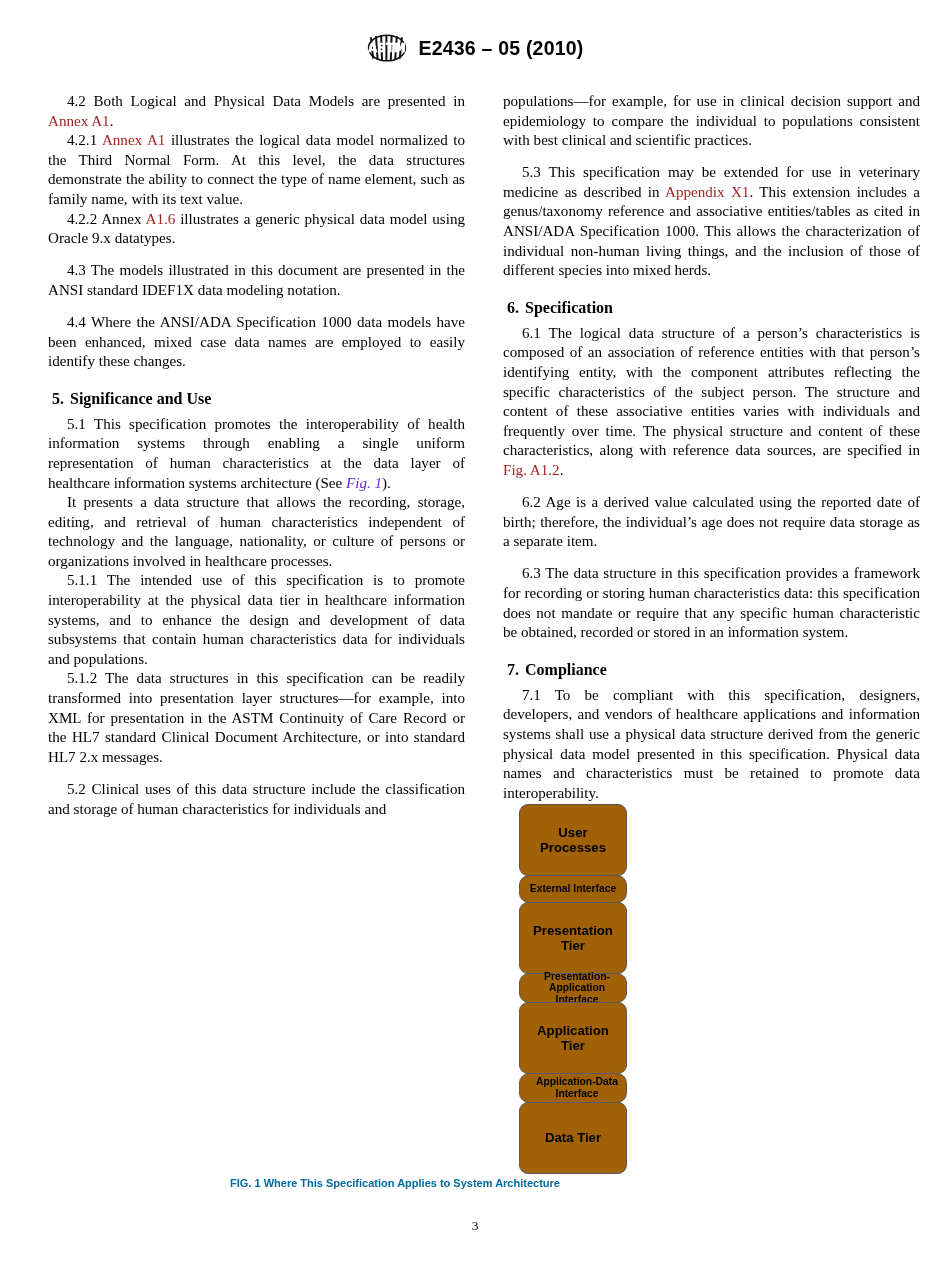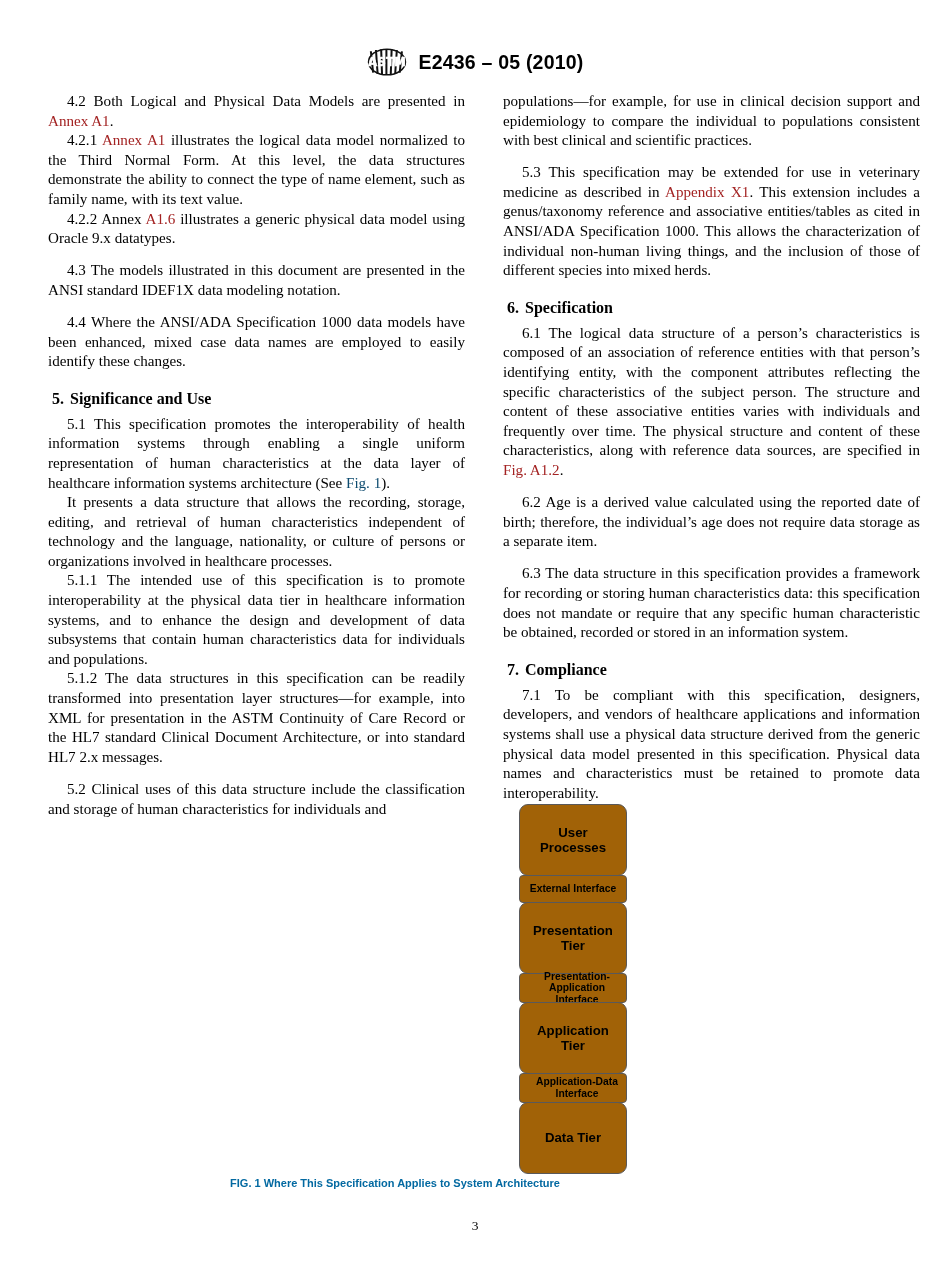--- a/index.html
+++ b/index.html
@@ -12,21 +12,21 @@
     height: 1272px;
     position: relative;
     font-family: "Liberation Serif", "DejaVu Serif", serif;
     color: #000;
     overflow: hidden;
   }
 
   
   .page-header {
     position: absolute;
-    top: 48px;
+    top: 34px;
     left: 0;
     width: 950px;
     display: flex;
     align-items: center;
     justify-content: center;
     gap: 12px;
   }
   .astm-logo {
     width: 40px;
     height: 28px;
@@ -110,21 +110,21 @@
     line-height: 1.16;
     position: relative;
   }
   .tier-big {
     height: 72px;
     font-size: 13.2px;
     margin-bottom: -1px;
   }
   .tier-iface {
     height: 28px;
-    border-radius: 4px;
+    border-radius: 10px;
     font-size: 10.3px;
     margin-bottom: -1px;
     line-height: 1.12;
     justify-content: center;
   }
   .tier-iface.two-line { height: 30px; padding-left: 8px; }
 
   .fig-caption {
     position: absolute;
     left: 0;
@@ -168,21 +168,21 @@
 </div>
 
 <div class="columns">
   <div class="col" id="left-col">
       <p class="para indent">4.2  Both Logical and Physical Data Models are presented in <span class="lnk" style="color: rgb(163, 34, 34);">Annex A1</span>.</p>
       <p class="para indent">4.2.1  <span class="lnk" style="color: rgb(163, 34, 34);">Annex A1</span> illustrates the logical data model normalized to the Third Normal Form. At this level, the data structures demonstrate the ability to connect the type of name element, such as family name, with its text value.</p>
       <p class="para indent">4.2.2  Annex <span class="lnk" style="color: rgb(163, 34, 34);">A1.6</span> illustrates a generic physical data model using Oracle 9.x datatypes.</p>
       <p class="para indent gap-before">4.3  The models illustrated in this document are presented in the ANSI standard IDEF1X data modeling notation.</p>
       <p class="para indent gap-before">4.4  Where the ANSI/ADA Specification 1000 data models have been enhanced, mixed case data names are employed to easily identify these changes.</p>
       <h3 class="section"><span class="num">5.</span><span>Significance and Use</span></h3>
-      <p class="para indent">5.1 This specification promotes the interoperability of health information systems through enabling a single uniform representation of human characteristics at the data layer of healthcare information systems architecture (See <span class="lnk" style="color: #0c4a6e;">Fig. 1</span>).</p>
+      <p class="para indent">5.1 This specification promotes the interoperability of health information systems through enabling a single uniform representation of human characteristics at the data layer of healthcare information systems architecture (See <span class="lnk" style="color: #6d28d9; font-style: italic;">Fig. 1</span>).</p>
       <p class="para indent">It presents a data structure that allows the recording, storage, editing, and retrieval of human characteristics independent of technology and the language, nationality, or culture of persons or organizations involved in healthcare processes.</p>
       <p class="para indent">5.1.1  The intended use of this specification is to promote interoperability at the physical data tier in healthcare information systems, and to enhance the design and development of data subsystems that contain human characteristics data for individuals and populations.</p>
       <p class="para indent">5.1.2  The data structures in this specification can be readily transformed into presentation layer structures—for example, into XML for presentation in the ASTM Continuity of Care Record or the HL7 standard Clinical Document Architecture, or into standard HL7 2.x messages.</p>
       <p class="para indent gap-before">5.2  Clinical uses of this data structure include the classification and storage of human characteristics for individuals and</p>
     </div>
   <div class="col" id="right-col">
       <p class="para">populations—for example, for use in clinical decision support and epidemiology to compare the individual to populations consistent with best clinical and scientific practices.</p>
       <p class="para indent gap-before">5.3  This specification may be extended for use in veterinary medicine as described in <span class="lnk" style="color: rgb(163, 34, 34);">Appendix X1</span>. This extension includes a genus/taxonomy reference and associative entities/tables as cited in ANSI/ADA Specification 1000. This allows the characterization of individual non-human living things, and the inclusion of those of different species into mixed herds.</p>
       <h3 class="section"><span class="num">6.</span><span>Specification</span></h3>
       <p class="para indent">6.1  The logical data structure of a person’s characteristics is composed of an association of reference entities with that person’s identifying entity, with the component attributes reflecting the specific characteristics of the subject person. The structure and content of these associative entities varies with individuals and frequently over time. The physical structure and content of these characteristics, along with reference data sources, are specified in <span class="lnk" style="color: rgb(163, 34, 34);">Fig. A1.2</span>.</p>

